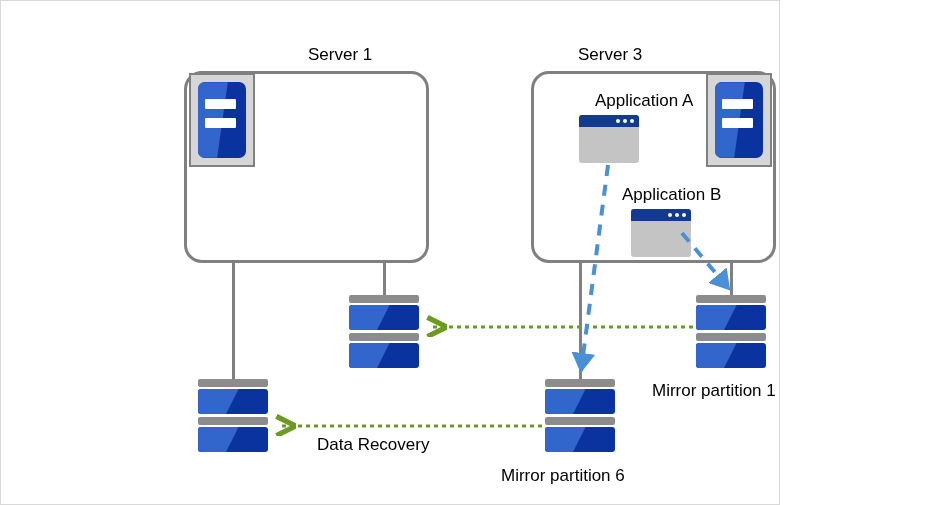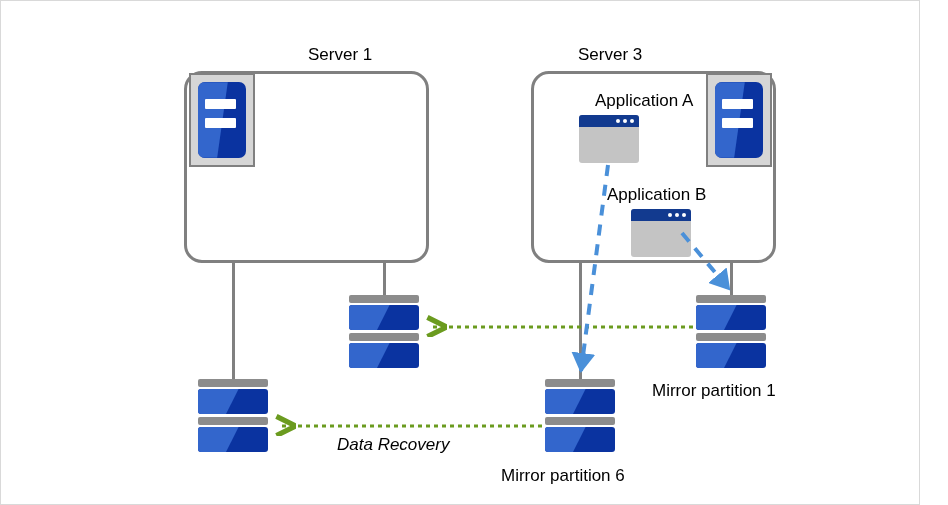--- a/index.html
+++ b/index.html
@@ -2,21 +2,21 @@
 <html><head>
 <meta charset="utf-8">
 <style>
   html, body {
     margin: 0;
     padding: 0;
     background: #ffffff;
   }
   #canvas {
     position: relative;
-    width: 920px;
+    width: 780px;
     height: 505px;
     background: #ffffff;
     border: 1px solid #d9d9d9;
     box-sizing: border-box;
     font-family: "Liberation Sans", sans-serif;
     overflow: hidden;
   }
   .label {
     position: absolute;
     color: #000000;
@@ -162,21 +162,21 @@
 
   <div class="label" style="left:594px; top:90px;text-align:center;">Application A</div>
   <div class="appwin" style="left:578px; top:114px; width:60px; height:48px;">
     <div class="appwin-title">
       <span class="dot"></span>
         <span class="dot"></span>
         <span class="dot"></span>
     </div>
   </div>
 
-  <div class="label" style="left:606px; top:184px;">Application B</div>
+  <div class="label" style="left:621px; top:184px;">Application B</div>
   <div class="appwin" style="left:630px; top:208px; width:60px; height:48px;">
     <div class="appwin-title">
       <span class="dot"></span>
         <span class="dot"></span>
         <span class="dot"></span>
     </div>
   </div>
 
   <div class="vline" style="left:231px; top:261px; height:125px;"></div>
   <div class="vline" style="left:382px; top:261px; height:35px;"></div>
@@ -227,15 +227,15 @@
 
     <line x1="607" y1="164" x2="580" y2="370" stroke="#4a90d9" stroke-width="4" stroke-dasharray="11,9" marker-end="url(#bluehead)"></line>
 
     <line x1="681" y1="232" x2="728" y2="288" stroke="#4a90d9" stroke-width="4" stroke-dasharray="11,9" marker-end="url(#bluehead)"></line>
   </svg>
 
   <div class="label" style="left:651px; top:380px;">Mirror partition 1</div>
 
   <div class="label" style="left:500px; top:465px;">Mirror partition 6</div>
 
-  <div class="label" style="left:336px; top:434px;font-style:italic;">Data Recovery</div>
+  <div class="label" style="left:316px; top:434px;">Data Recovery</div>
 
 </div>
 
 </body></html>

